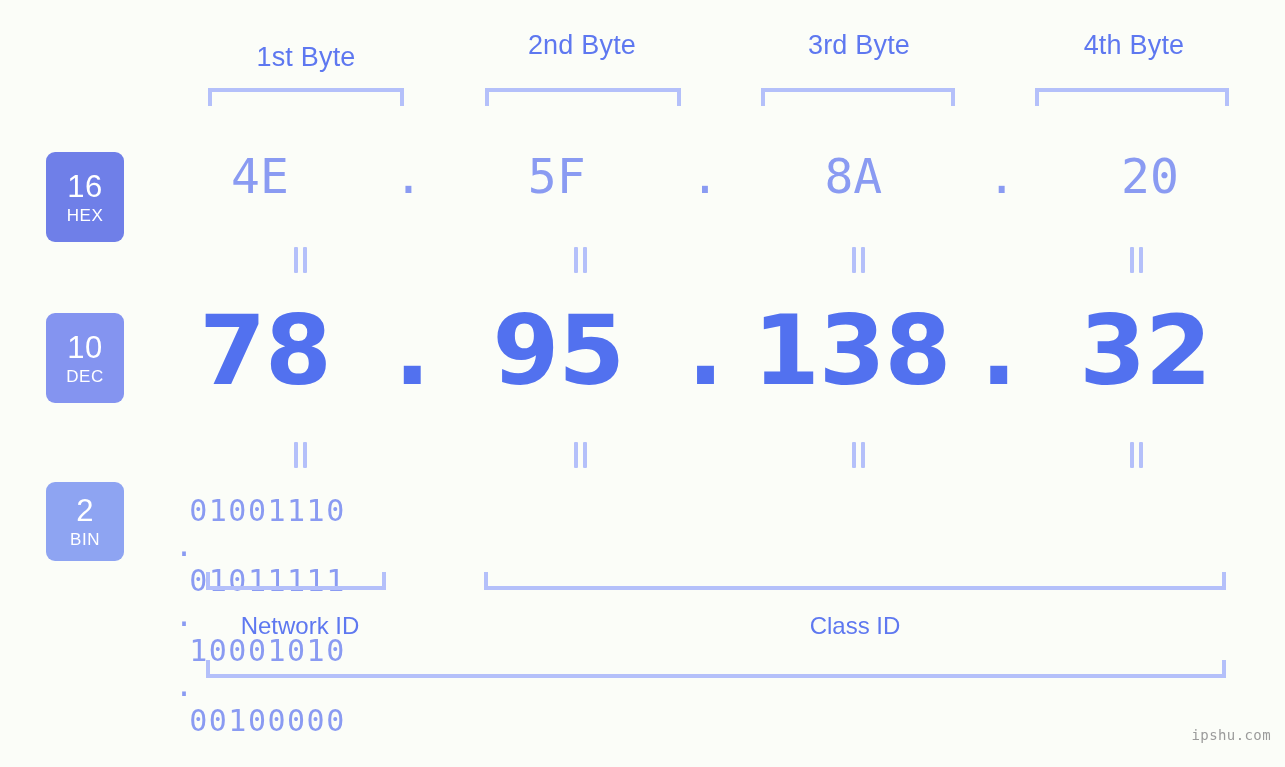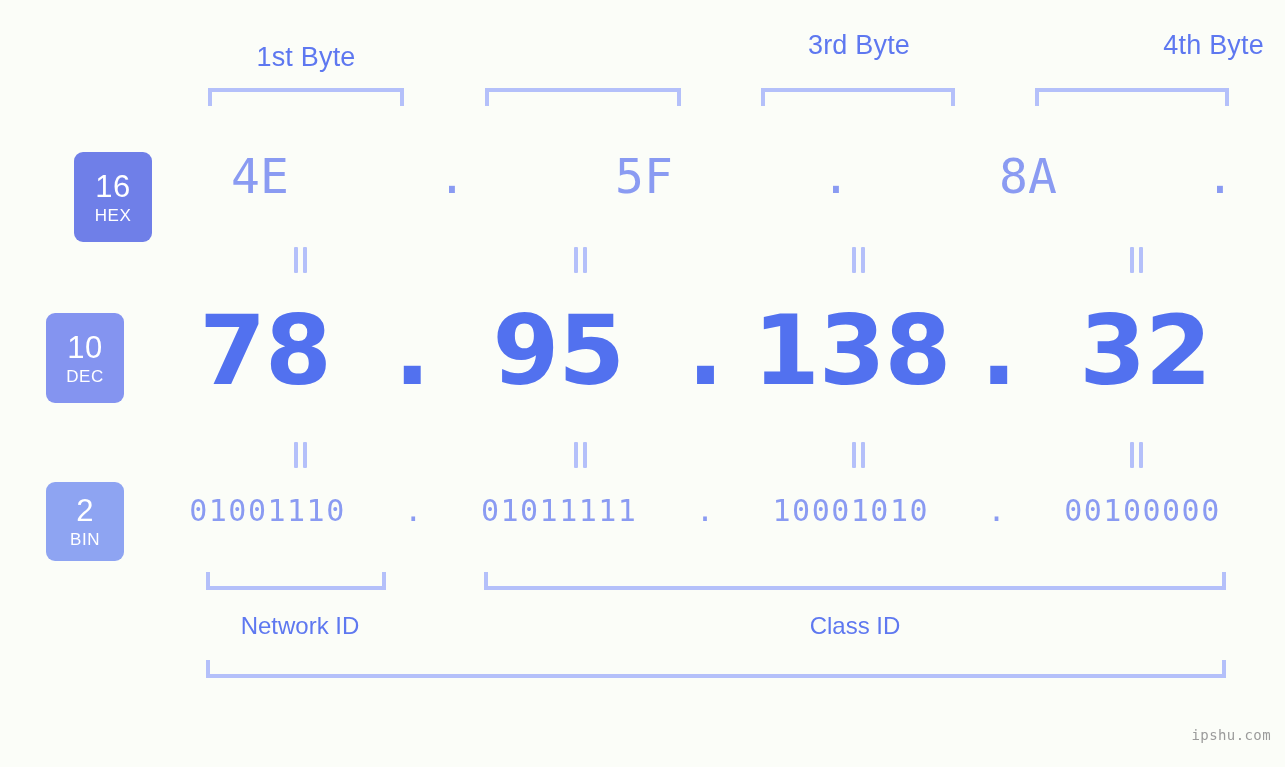--- a/index.html
+++ b/index.html
@@ -75,21 +75,21 @@
     font-size: 31px;
     font-weight: 400;
     letter-spacing: 0.5px;
   }
   .badge .abbr {
     font-size: 17px;
     font-weight: 400;
     margin-top: 5px;
     letter-spacing: 0.5px;
   }
-  #badge-hex { top: 152px; height: 90px; background: #6f7fe8; margin-left: 28px; }
+  #badge-hex { top: 152px; height: 90px; background: #6f7fe8; }
   #badge-dec { top: 313px; height: 90px; background: #8494f0; }
   #badge-bin { top: 482px; height: 79px; background: #8ea4f2; }
 
   
   .row {
     position: absolute;
     left: 160px;
     width: 1090px;
     display: flex;
     align-items: flex-start;
@@ -118,21 +118,21 @@
     font-family: "DejaVu Sans", sans-serif;
     font-size: 96px;
     color: #5271ef;
     font-weight: 700;
     letter-spacing: -1px;
   }
   #row-dec .cell { width: 210px; }
   #row-dec .sep  { width: 52px; }
 
   
-  #row-bin { top: 493px; height: 58px; }
+  #row-bin { top: 493px; height: 58px; flex-direction: column; }
   #row-bin .cell, #row-bin .sep {
     font-family: "DejaVu Sans Mono", monospace;
     font-size: 30px;
     color: #8a9bf2;
     font-weight: 400;
     letter-spacing: 1.5px;
   }
   #row-bin .cell { width: 215px; }
   #row-bin .sep  { width: 48px; letter-spacing: 0; }
 
@@ -173,22 +173,23 @@
     color: #9b9b9b;
     letter-spacing: 0.4px;
   }
 </style>
 </head>
 <body>
 
 <div id="stage">
 
   <div class="byte-label" style="left:176px;margin-top:12px;">1st Byte</div>
+  <div class="byte-label" style="left:452px;">2nd Byte</div>
   <div class="byte-label" style="left:729px;">3rd Byte</div>
-  <div class="byte-label" style="left:1004px;text-align:right;">4th Byte</div>
+  <div class="byte-label" style="left:1004px;">4th Byte</div>
 
   <div class="bracket-down" style="left:208px;  top:88px; width:196px;"></div>
   <div class="bracket-down" style="left:485px;  top:88px; width:196px;"></div>
   <div class="bracket-down" style="left:761px;  top:88px; width:194px;"></div>
   <div class="bracket-down" style="left:1035px; top:88px; width:194px;"></div>
 
   <div class="badge" id="badge-hex" style="background: rgb(111, 127, 232);">
     <span class="num">16</span>
     <span class="abbr">HEX</span>
   </div>
@@ -201,20 +202,21 @@
     <span class="abbr">BIN</span>
   </div>
 
   <div class="row" id="row-hex">
     <div class="cell">4E</div>
     <div class="sep">.</div>
     <div class="cell">5F</div>
     <div class="sep">.</div>
     <div class="cell">8A</div>
     <div class="sep">.</div>
+    <div class="cell">20</div>
   </div>
 
   <div class="eq" style="left:293px; top:247px;">
       <span class="l"></span>
       <span class="r"></span>
     </div>
   <div class="eq" style="left:573px; top:247px;">
       <span class="l"></span>
       <span class="r"></span>
     </div>

